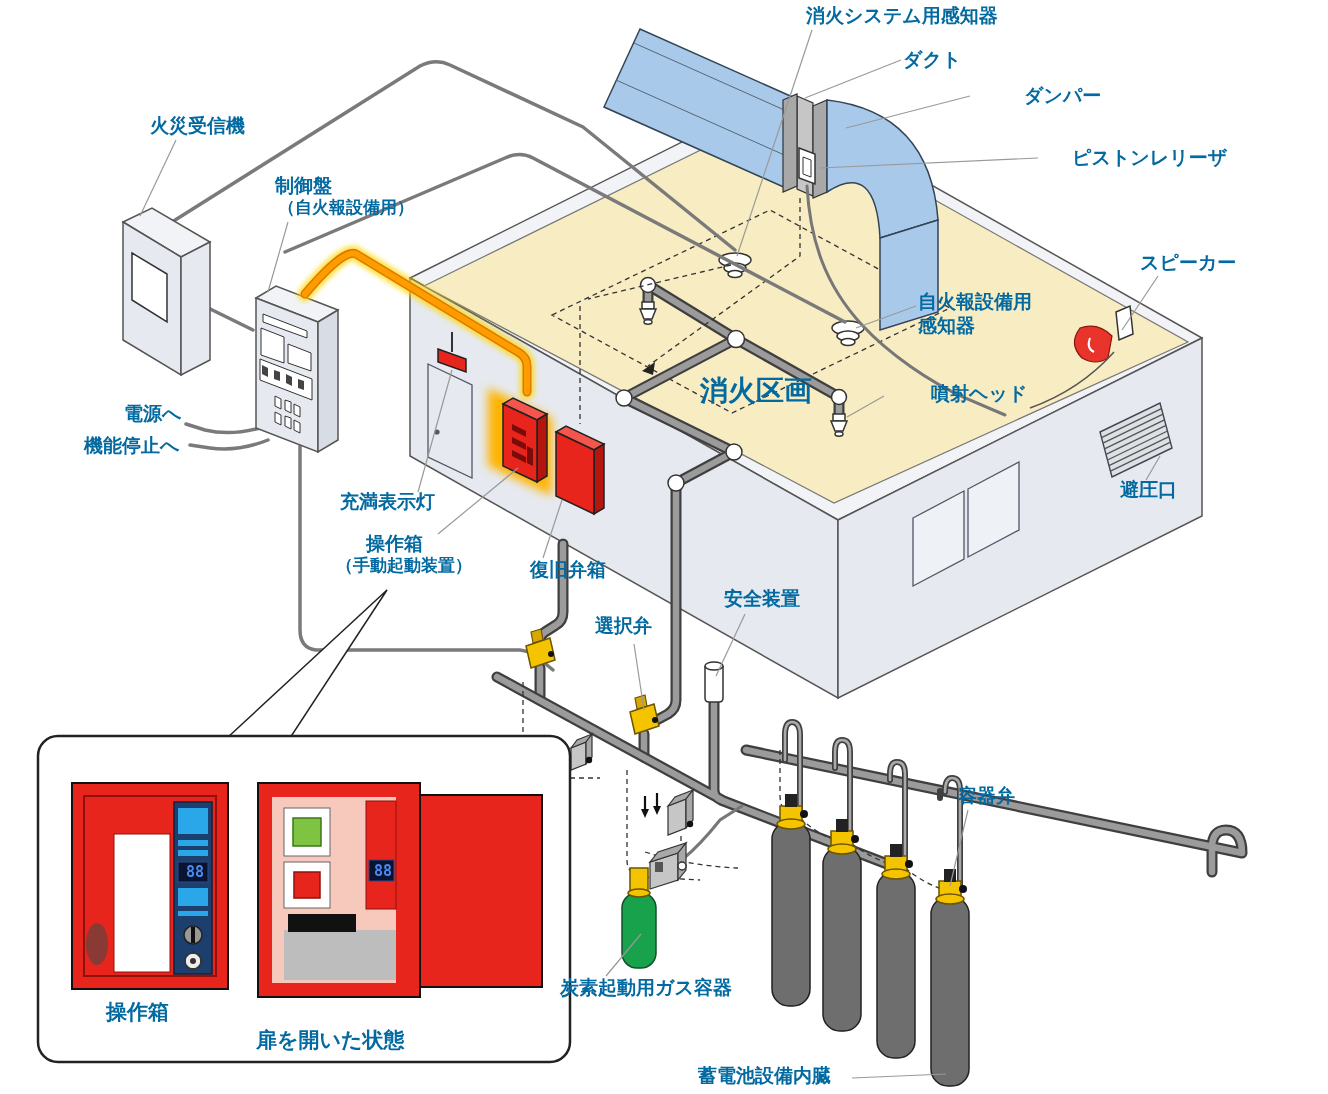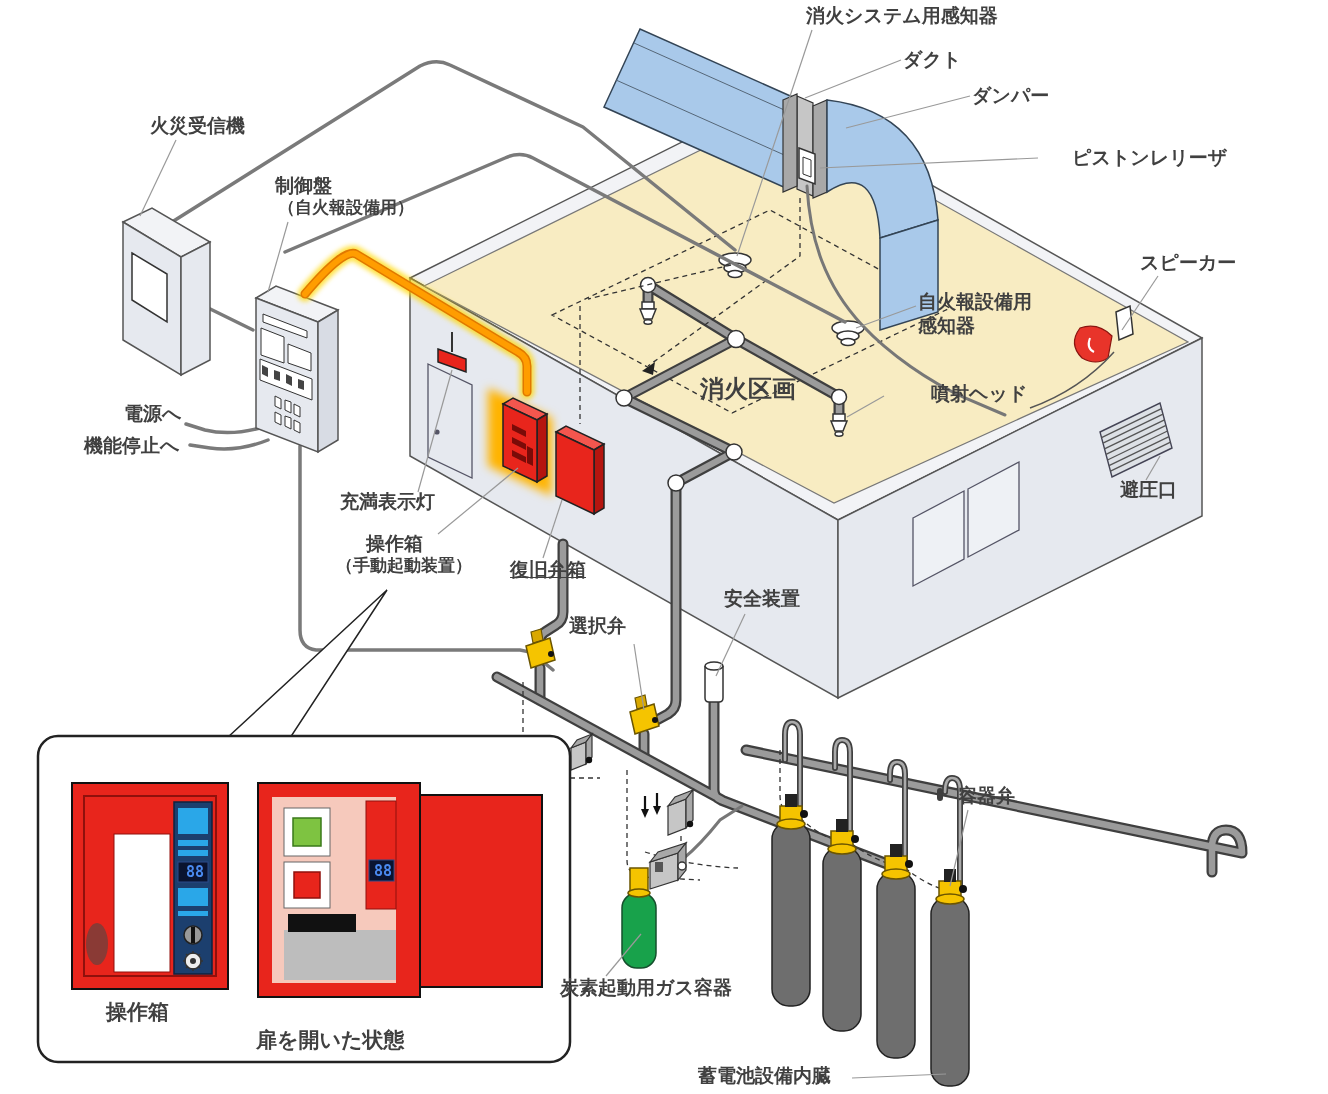--- a/index.html
+++ b/index.html
@@ -1,19 +1,19 @@
 <!DOCTYPE html>
 <html><head>
 <meta charset="utf-8">
 <style>
   html,body{margin:0;padding:0;background:#fff;}
   #stage{position:relative;width:1328px;height:1094px;background:#fff;overflow:hidden;
          font-family:"Liberation Sans","DejaVu Sans",sans-serif;}
   #stage svg{position:absolute;left:0;top:0;}
-  .lbl{position:absolute;font-weight:bold;color:#404040;white-space:nowrap;font-size:19px;line-height:1.1;}
+  .lbl{position:absolute;font-weight:bold;color:#0369a1;white-space:nowrap;font-size:19px;line-height:1.1;}
   
   .wall{fill:var(--wall);stroke:#555;stroke-width:1.5;}
   .walltop{fill:var(--wall-top);stroke:#555;stroke-width:1.5;}
   .crm{fill:var(--ceiling);stroke:#777;stroke-width:1.2;}
   .w{fill:#fff;stroke:#333;stroke-width:1.5;}
   .red{fill:var(--red);stroke:#222;stroke-width:1.5;}
   .redd{fill:var(--dark-red);stroke:#222;stroke-width:1.5;}
   .redt{fill:#f4564e;stroke:#222;stroke-width:1.5;}
   .yel{fill:var(--valve-yellow);stroke:#6b5500;stroke-width:1.5;}
   .yeld{fill:#d9a800;stroke:#6b5500;stroke-width:1.2;}
@@ -377,38 +377,38 @@
     <line x1="634" y1="644" x2="644" y2="710"></line>
     <line x1="968" y1="810" x2="950" y2="886"></line>
     <line x1="606" y1="976" x2="641" y2="934"></line>
     <line x1="852" y1="1078" x2="946" y2="1074"></line>
   </g>
 </svg>
 
 <div id="labels">
       <div class="lbl" style="left: 806px; top: 6px;">消火システム用感知器</div>
       <div class="lbl" style="left: 903px; top: 50px; text-align: right;">ダクト</div>
-      <div class="lbl" style="left: 972px; top: 86px;">ダンパー</div>
+      <div class="lbl" style="left: 1024px; top: 86px;">ダンパー</div>
       <div class="lbl" style="left: 1040px; top: 148px; margin-left: 32px;">ピストンレリーザ</div>
       <div class="lbl" style="left: 150px; top: 116px;">火災受信機</div>
       <div class="lbl" style="left: 275px; top: 176px; text-align: right;">制御盤</div>
       <div class="lbl" style="left: 278px; top: 199px; font-size: 17px;">（自火報設備用）</div>
       <div class="lbl" style="left: 1140px; top: 253px;">スピーカー</div>
       <div class="lbl" style="left: 918px; top: 292px;">自火報設備用</div>
       <div class="lbl" style="left: 918px; top: 316px;">感知器</div>
-      <div class="lbl" style="left: 700px; top: 376px; font-size: 24px;">消火区画</div>
+      <div class="lbl" style="left: 700px; top: 376px; font-size: 28px;">消火区画</div>
       <div class="lbl" style="left: 886px; top: 384px; padding-left: 45px;">噴射ヘッド</div>
       <div class="lbl" style="left: 124px; top: 404px;">電源へ</div>
       <div class="lbl" style="left: 84px; top: 436px;">機能停止へ</div>
       <div class="lbl" style="left: 340px; top: 492px;">充満表示灯</div>
       <div class="lbl" style="left: 366px; top: 534px;">操作箱</div>
       <div class="lbl" style="left: 336px; top: 557px; font-size: 17px;">（手動起動装置）</div>
-      <div class="lbl" style="left: 510px; top: 560px; text-decoration: underline;">復旧弁箱</div>
+      <div class="lbl" style="left: 530px; top: 560px;">復旧弁箱</div>
       <div class="lbl" style="left: 1120px; top: 480px;">避圧口</div>
       <div class="lbl" style="left: 724px; top: 589px;">安全装置</div>
-      <div class="lbl" style="left: 569px; top: 616px; text-align: center;">選択弁</div>
+      <div class="lbl" style="left: 595px; top: 616px; text-align: center;">選択弁</div>
       <div class="lbl" style="left: 958px; top: 786px;">容器弁</div>
       <div class="lbl" style="left: 560px; top: 978px;">炭素起動用ガス容器</div>
       <div class="lbl" style="left: 698px; top: 1066px;">蓄電池設備内臓</div>
       <div class="lbl" style="left: 106px; top: 1000px; font-size: 21px;">操作箱</div>
       <div class="lbl" style="left: 256px; top: 1000px; font-size: 21px; margin-top: 28px;">扉を開いた状態</div>
     </div>
 </div>
 
 </body></html>

